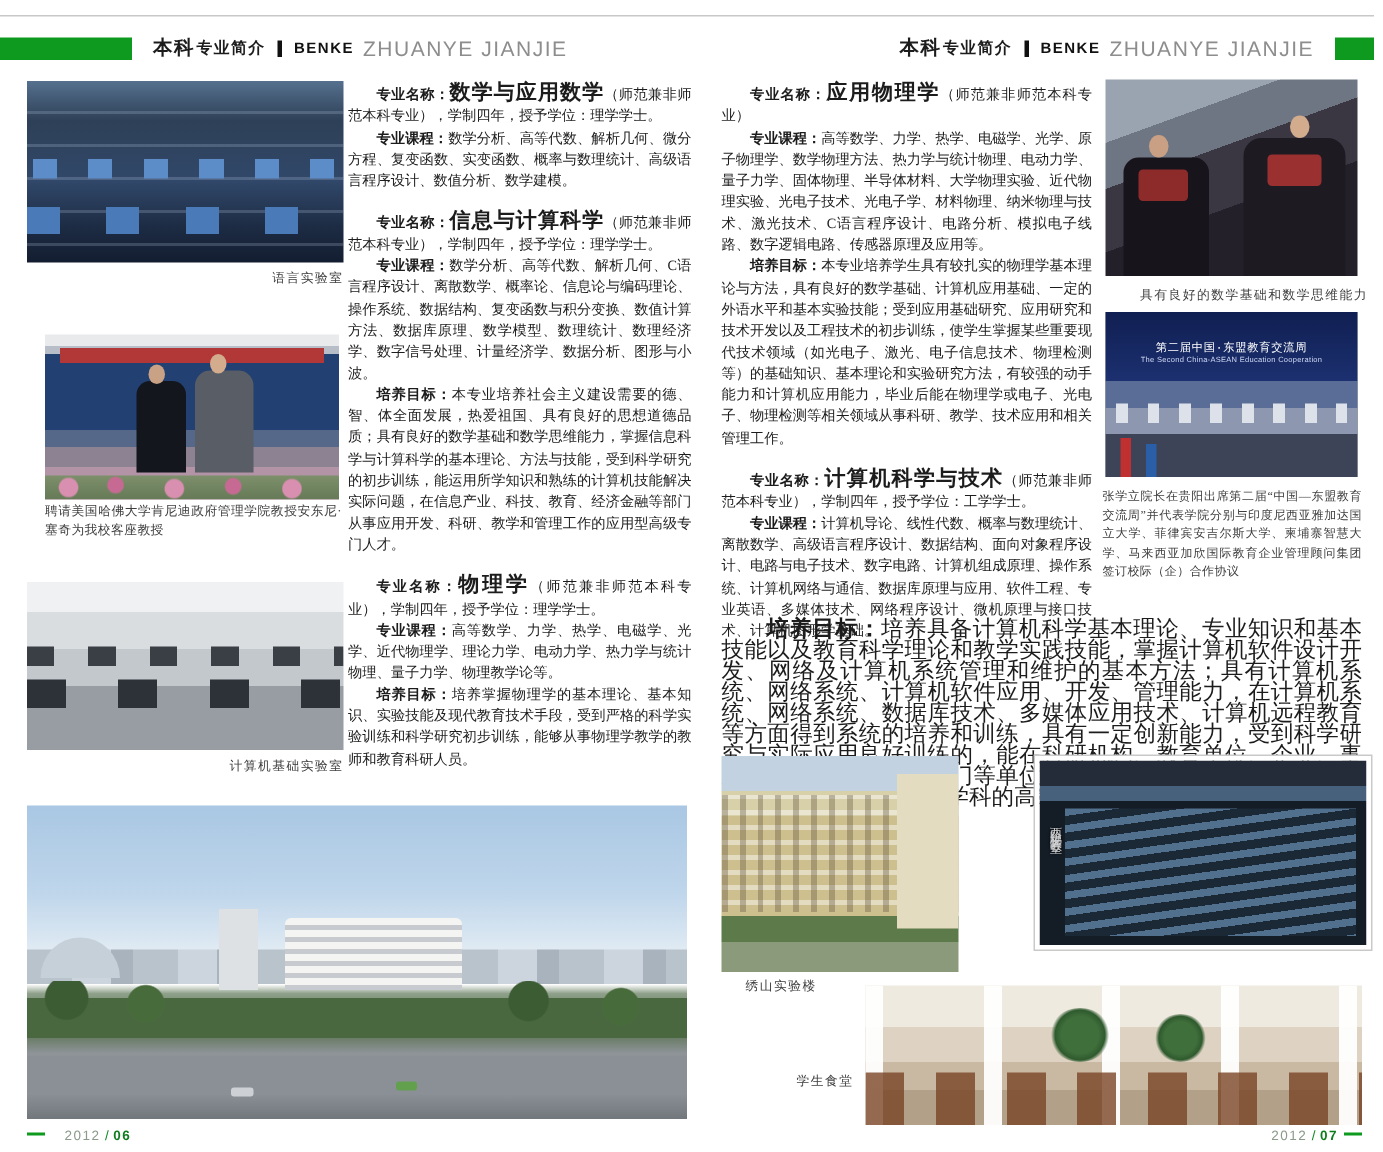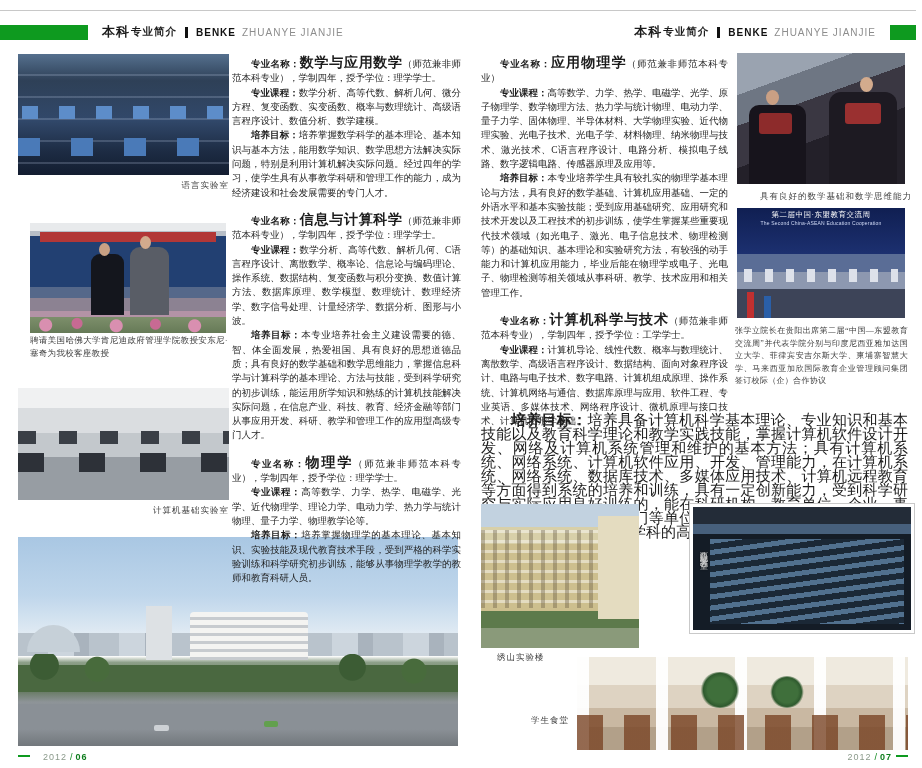--- a/index.html
+++ b/index.html
@@ -12,21 +12,21 @@
   .header-left{left:0;}
   .header-right{right:0;}
   .green-bar{width:88px;height:15px;background:#0e9a1f;}
   .green-bar.small{width:26px;}
   .header-left .green-bar{margin-right:14px;}
   .header-right .green-bar{margin-left:14px;}
   .h-cn-bold{font-size:13px;font-weight:bold;letter-spacing:1px;}
   .h-cn{font-size:10.5px;font-weight:bold;letter-spacing:1px;margin-left:1px;}
   .h-div{display:inline-block;width:3px;height:11px;background:#111;margin:0 8px;}
   .h-en-bold{font-size:10px;font-weight:bold;letter-spacing:1px;color:#111;}
-  .h-en{font-size:10px;color:#8d8d8d;letter-spacing:1px;margin-left:6px;}
+  .h-en{font-size:14px;color:#8d8d8d;letter-spacing:1px;margin-left:6px;}
 
   
   .textcol{position:absolute;font-size:9.5px;line-height:14.3px;text-align:justify;}
   #left-text{left:232px;top:56px;width:229px;}
   #right-text{left:481px;top:56px;width:247px;}
   #cs-goal{left:481px;top:413px;width:427px;font-size:15px;line-height:14px;}
   .sec{margin:0 0 13px 0;}
   .para{margin:0;text-indent:2em;}
   .lbl{font-weight:bold;}
   .major{font-weight:bold;font-size:14px;letter-spacing:.5px;}
@@ -91,21 +91,21 @@
   #ph-grad .robe1{position:absolute;bottom:0;left:7%;width:34%;height:60%;background:#17141c;border-radius:10px 10px 0 0;}
   #ph-grad .robe2{position:absolute;bottom:0;right:5%;width:40%;height:70%;background:#1d1a22;border-radius:12px 12px 0 0;}
   #ph-grad .hood1{position:absolute;bottom:38%;left:13%;width:20%;height:16%;background:#8d2b2b;border-radius:3px;}
   #ph-grad .hood2{position:absolute;bottom:46%;right:14%;width:22%;height:16%;background:#9a3030;border-radius:3px;}
   #ph-grad .head1{position:absolute;bottom:60%;left:17%;width:13px;height:15px;background:#caa084;border-radius:50%;}
   #ph-grad .head2{position:absolute;bottom:70%;right:19%;width:13px;height:15px;background:#d3ab8d;border-radius:50%;}
 
   
   #ph-asean{left:737px;top:208px;width:168px;height:110px;background:#2c3650;}
   #ph-asean .btop{position:absolute;top:0;left:0;right:0;height:42%;background:linear-gradient(180deg,#101f52,#1c3070);color:#fff;text-align:center;}
-  #ph-asean .btop .cn{font-size:7.5px;letter-spacing:.5px;padding-top:2px;font-family:Liberation Serif, serif;}
+  #ph-asean .btop .cn{font-size:7.5px;letter-spacing:.5px;padding-top:19px;font-family:Liberation Mono, monospace;}
   #ph-asean .btop .en{font-size:5px;color:#cfd8f5;letter-spacing:.2px;font-family:"Liberation Sans",sans-serif;}
   #ph-asean .stage{position:absolute;top:42%;bottom:0;left:0;right:0;
     background:linear-gradient(180deg,#5a6d96 0 28%,#8d98b0 28% 55%,#3d4458 55% 100%);}
   #ph-asean .people{position:absolute;top:55%;height:12%;left:4%;right:4%;background:repeating-linear-gradient(90deg,#dde1ea 0 8px,transparent 8px 21px);}
   #ph-asean .flag1{position:absolute;bottom:0;left:6%;width:7px;height:26px;background:#c03030;}
   #ph-asean .flag2{position:absolute;bottom:0;left:16%;width:7px;height:22px;background:#2a5fa8;}
 
   
   #ph-xiu{left:481px;top:504px;width:158px;height:144px;
     background:linear-gradient(180deg,#c2d2e0 0 16%,#d8d0a9 16% 28%,#cdbf8e 28% 74%,#5d7a4b 74% 86%,#8a9a7a 86% 100%);}
@@ -209,21 +209,20 @@
     <div class="trees"></div>
     <div class="road"></div>
     <div class="car1"></div>
     <div class="car2"></div>
   </div>
 
   <div class="textcol" id="left-text">
     <div class="sec">
       <p class="para"><span class="lbl">专业名称：</span><span class="major">数学与应用数学</span><span>（师范兼非师范本科专业），学制四年，授予学位：理学学士。</span></p>
       <p class="para"><span class="lbl">专业课程：</span><span>数学分析、高等代数、解析几何、微分方程、复变函数、实变函数、概率与数理统计、高级语言程序设计、数值分析、数学建模。</span></p>
-      <p class="para"><span class="lbl">培养目标：</span><span>培养掌握数学科学的基本理论、基本知识与基本方法，能用数学知识、数学思想方法解决实际问题，特别是利用计算机解决实际问题。经过四年的学习，使学生具有从事教学科研和管理工作的能力，成为经济建设和社会发展需要的专门人才。</span></p>
     </div>
     <div class="sec">
       <p class="para"><span class="lbl">专业名称：</span><span class="major">信息与计算科学</span><span>（师范兼非师范本科专业），学制四年，授予学位：理学学士。</span></p>
       <p class="para"><span class="lbl">专业课程：</span><span>数学分析、高等代数、解析几何、C语言程序设计、离散数学、概率论、信息论与编码理论、操作系统、数据结构、复变函数与积分变换、数值计算方法、数据库原理、数学模型、数理统计、数理经济学、数字信号处理、计量经济学、数据分析、图形与小波。</span></p>
       <p class="para"><span class="lbl">培养目标：</span><span>本专业培养社会主义建设需要的德、智、体全面发展，热爱祖国、具有良好的思想道德品质；具有良好的数学基础和数学思维能力，掌握信息科学与计算科学的基本理论、方法与技能，受到科学研究的初步训练，能运用所学知识和熟练的计算机技能解决实际问题，在信息产业、科技、教育、经济金融等部门从事应用开发、科研、教学和管理工作的应用型高级专门人才。</span></p>
     </div>
     <div class="sec">
       <p class="para"><span class="lbl">专业名称：</span><span class="major">物理学</span><span>（师范兼非师范本科专业），学制四年，授予学位：理学学士。</span></p>
       <p class="para"><span class="lbl">专业课程：</span><span>高等数学、力学、热学、电磁学、光学、近代物理学、理论力学、电动力学、热力学与统计物理、量子力学、物理教学论等。</span></p>
       <p class="para"><span class="lbl">培养目标：</span><span>培养掌握物理学的基本理论、基本知识、实验技能及现代教育技术手段，受到严格的科学实验训练和科学研究初步训练，能够从事物理学教学的教师和教育科研人员。</span></p>

